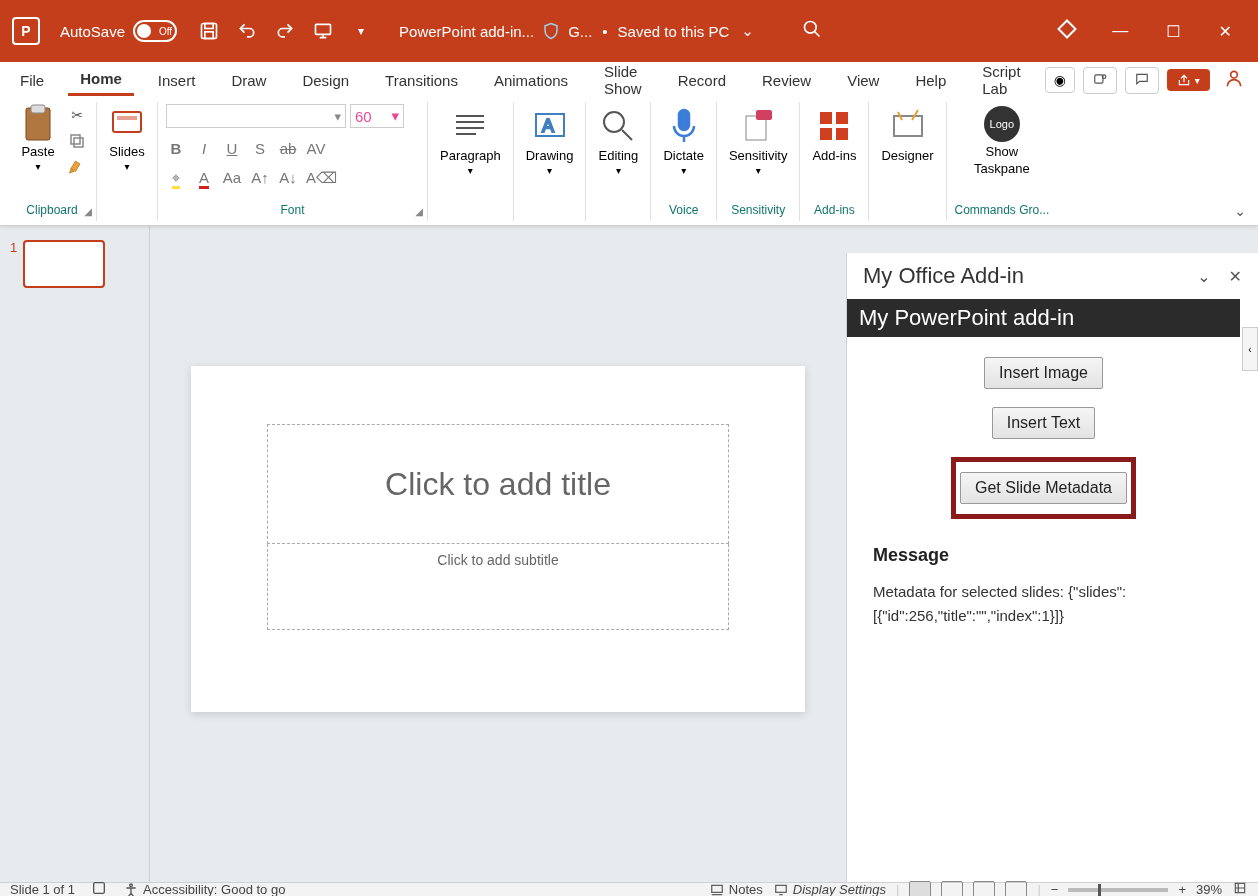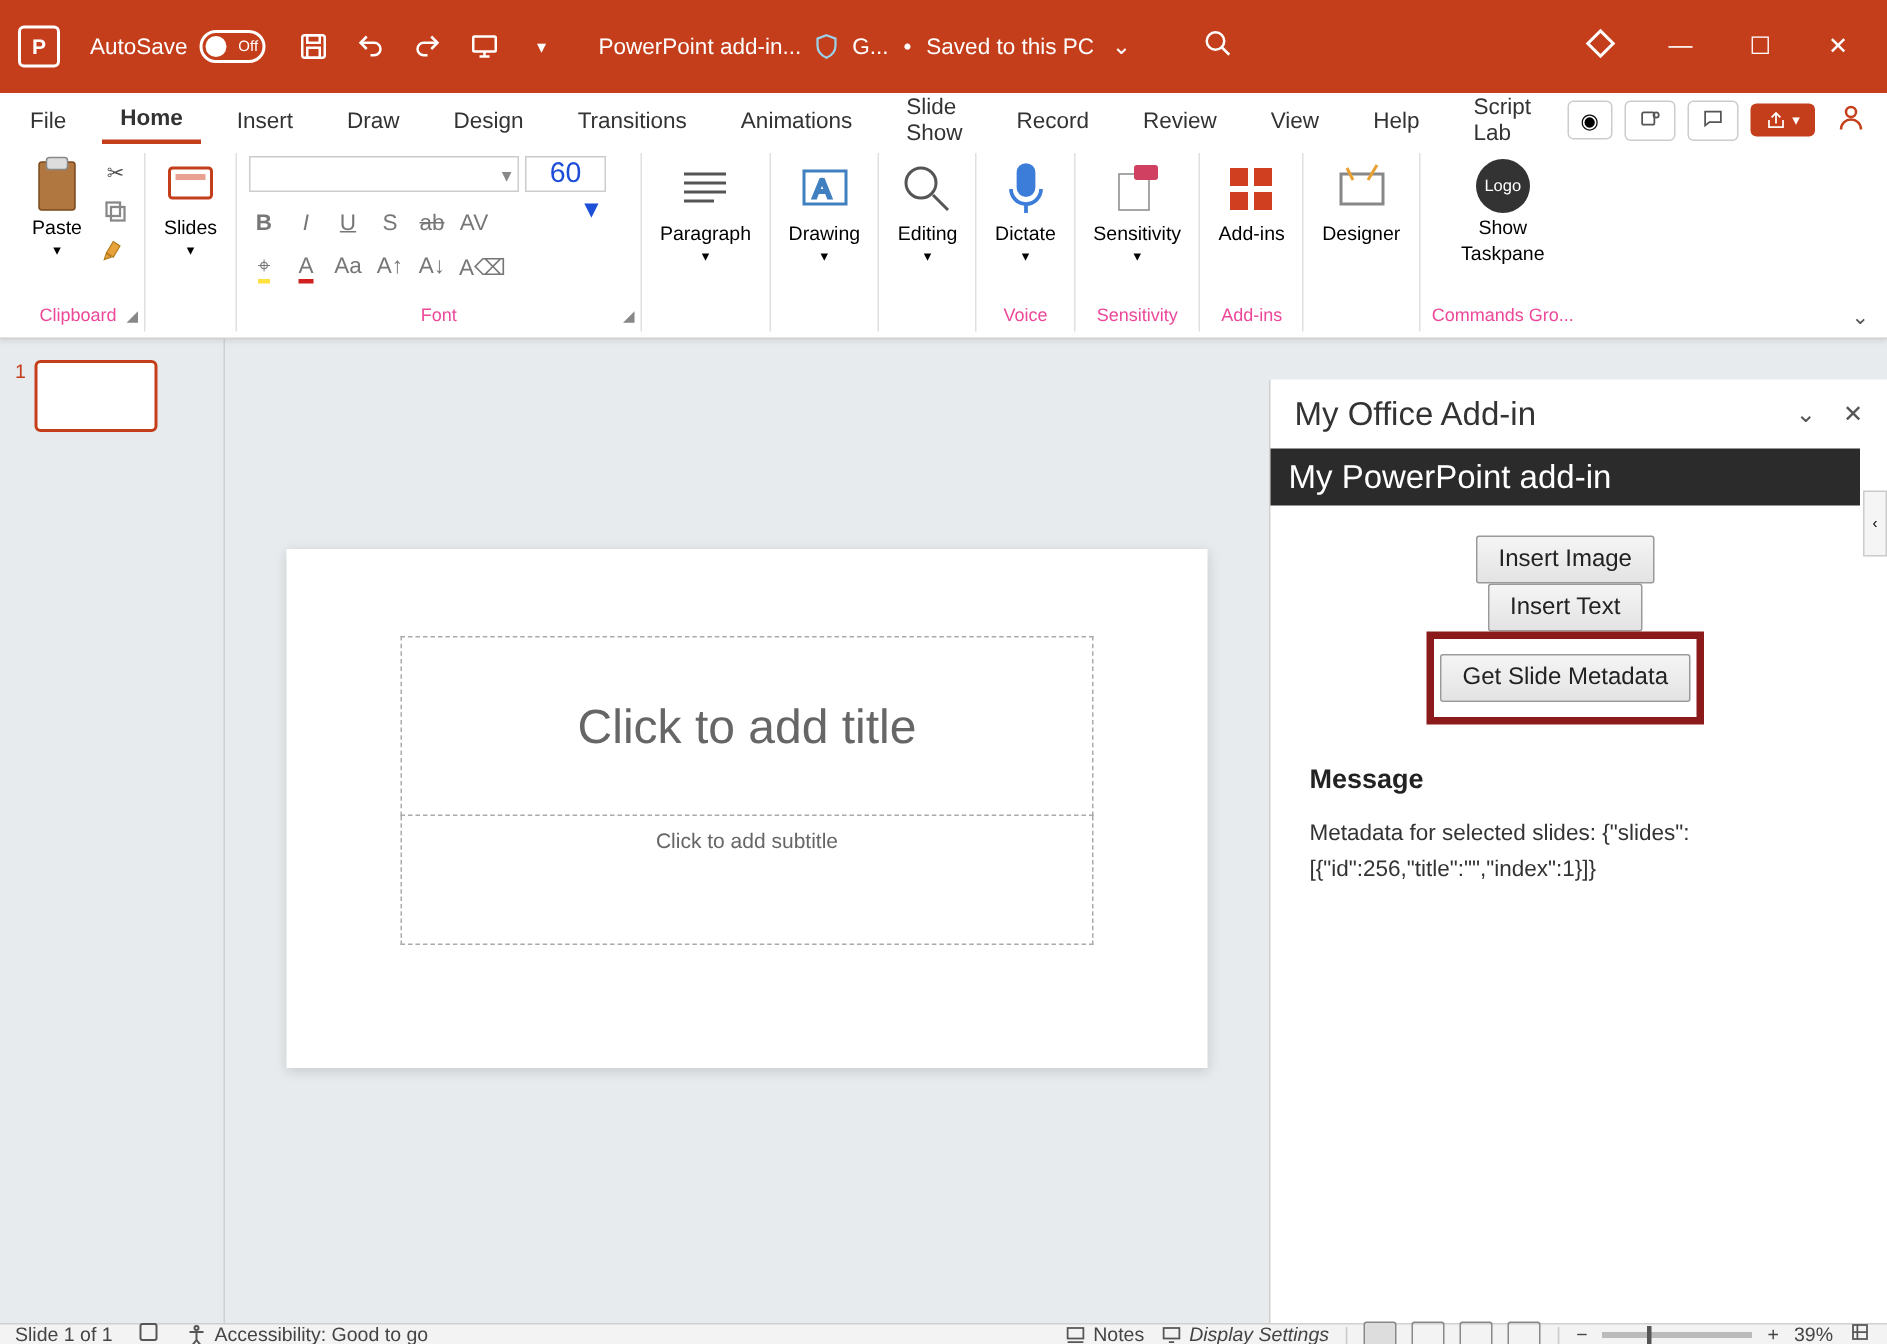--- a/index.html
+++ b/index.html
@@ -27,28 +27,28 @@
 .tab.active { font-weight: 600; border-bottom: 3px solid #c43e1c; }
 .tabs-right { margin-left: auto; display: flex; align-items: center; gap: 8px; padding-right: 8px; }
 .tr-btn { border: 1px solid #ccc; border-radius: 4px; padding: 4px 8px; font-size: 14px; }
 .share-btn { background: #c43e1c; color: #fff; border: none; border-radius: 4px; padding: 4px 10px; display: flex; align-items: center; gap: 4px; }
 
 
 .ribbon { height: 128px; background: #fff; border-bottom: 1px solid #d0d0d0; display: flex; padding: 4px 8px; position: relative; box-shadow: 0 2px 3px rgba(0,0,0,0.08); }
 .ribbon-group { display: flex; flex-direction: column; align-items: center; justify-content: space-between; padding: 2px 8px; border-right: 1px solid #e0e0e0; position: relative; }
 .ribbon-group:last-of-type { border-right: none; }
 .rg-content { display: flex; align-items: flex-start; gap: 6px; flex: 1; }
-.rg-label { font-size: 12px; color: #ec4899; padding: 2px 0; }
+.rg-label { font-size: 12px; color: #0f766e; padding: 2px 0; }
 .big-btn { display: flex; flex-direction: column; align-items: center; gap: 2px; padding: 2px 4px; font-size: 13px; }
 .big-btn .icon { width: 36px; height: 36px; display: flex; align-items: center; justify-content: center; }
 .small-col { display: flex; flex-direction: column; gap: 4px; }
 .sm-icon { width: 22px; height: 22px; display: flex; align-items: center; justify-content: center; font-size: 14px; color: #555; }
 .font-row { display: flex; align-items: center; gap: 4px; }
 .font-dd { border: 1px solid #ccc; width: 180px; height: 24px; background: #fff; font-size: 13px; padding: 0 4px; display: flex; align-items: center; justify-content: flex-end; color: #888; }
-.size-dd { border: 1px solid #ccc; width: 54px; height: 24px; font-size: 19px; padding: 0 4px; display: flex; align-items: center; color: #1d4ed8; flex-direction: column; }
+.size-dd { border: 1px solid #ccc; width: 54px; height: 24px; font-size: 15px; padding: 0 4px; display: flex; align-items: center; color: #ec4899; }
 .format-btns { display: flex; gap: 8px; margin-top: 6px; }
 .fmt { width: 20px; font-size: 15px; color: #777; text-align: center; }
 .dialog-launcher { position: absolute; bottom: 4px; right: 4px; font-size: 10px; color: #888; }
 .collapse-rib { position: absolute; bottom: 6px; right: 12px; font-size: 14px; color: #555; }
 
 .clipboard-icon svg, .slides-icon svg { width: 36px; height: 40px; }
 .para-icon, .draw-icon, .edit-icon, .dict-icon, .sens-icon, .addin-icon, .design-icon { width: 40px; height: 40px; }
 .logo-circle { width: 36px; height: 36px; background: #333; color: #fff; border-radius: 50%; display: flex; align-items: center; justify-content: center; font-size: 11px; }
 
 
@@ -62,21 +62,21 @@
 .slide { width: 614px; height: 346px; background: #fff; box-shadow: 0 2px 8px rgba(0,0,0,0.15); display: flex; flex-direction: column; align-items: center; padding: 58px 76px 40px; margin-top: 110px; }
 .title-ph { width: 100%; height: 120px; border: 1px dashed #aaa; display: flex; align-items: center; justify-content: center; font-size: 32px; color: #666; }
 .sub-ph { width: 100%; height: 86px; border: 1px dashed #aaa; border-top: none; display: flex; align-items: flex-start; justify-content: center; padding-top: 8px; font-size: 14px; color: #666; }
 
 
 .taskpane { width: 412px; background: #fff; border-left: 1px solid #d0d0d0; display: flex; flex-direction: column; margin-top: 27px; }
 .tp-header { display: flex; align-items: center; justify-content: space-between; padding: 10px 16px; font-size: 22px; color: #333; }
 .tp-header .controls { display: flex; gap: 18px; font-size: 16px; color: #555; }
 .tp-body { flex: 1; position: relative; padding-right: 18px; }
 .tp-banner { background: #2b2b2b; color: #fff; font-size: 22px; padding: 6px 12px; }
-.tp-buttons { display: flex; flex-direction: column; align-items: center; padding: 20px 0 10px; }
+.tp-buttons { display: flex; flex-direction: column; align-items: center; gap: 18px; padding: 20px 0 10px; }
 .win-button { background: linear-gradient(#f5f5f5,#e3e3e3); border: 1px solid #999; padding: 6px 14px; font-size: 16px; color: #222; border-radius: 2px; }
 .highlight-box { border: 5px solid #8b1a1a; padding: 10px 4px; }
 .tp-msg-head { font-size: 18px; font-weight: 600; padding: 16px 26px 6px; color: #222; }
 .tp-msg-body { font-size: 15px; padding: 8px 26px; color: #333; line-height: 1.6; }
 .tp-tab { position: absolute; right: 0; top: 28px; width: 16px; height: 44px; border: 1px solid #ccc; background: #f5f5f5; display: flex; align-items: center; justify-content: center; font-size: 10px; }
 
 
 .statusbar { height: 14px; background: #f3f3f3; border-top: 1px solid #d0d0d0; display: flex; align-items: center; padding: 0 10px; font-size: 13px; color: #444; gap: 16px; }
 .sb-right { margin-left: auto; display: flex; align-items: center; gap: 10px; }
 .view-btn { width: 22px; height: 18px; border: 1px solid #888; border-radius: 2px; }

